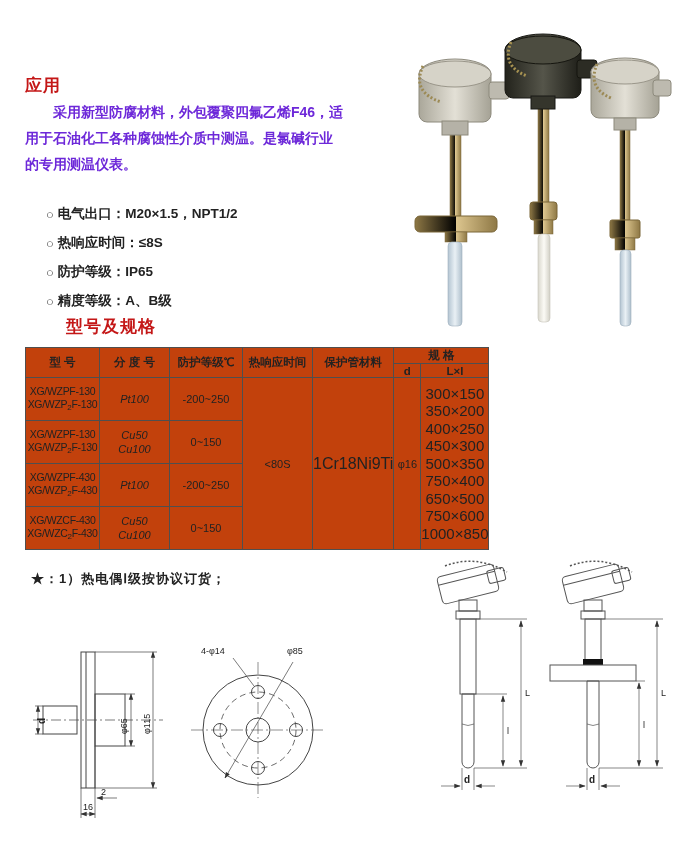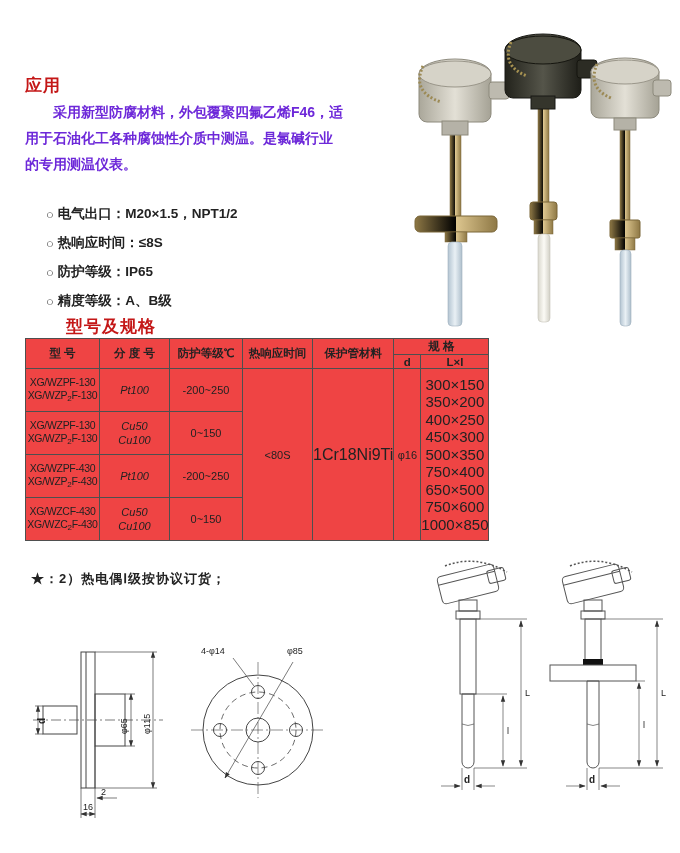--- a/index.html
+++ b/index.html
@@ -12,22 +12,22 @@
 
   .h-red{position:absolute;color:#c41717;font-weight:bold;font-size:17px;letter-spacing:1px;text-align:right;}
 
   .app-body{position:absolute;left:25px;top:99px;width:320px;font-size:14px;font-weight:bold;
             line-height:26px;text-indent:2em;color:#6d28d9;}
 
   .param{position:absolute;left:46px;font-size:13.5px;font-weight:bold;color:#222;
          display:flex;align-items:center;gap:4px;}
   .param .bullet{font-size:13px;font-weight:normal;color:#333;}
 
-  table.spec{position:absolute;left:25px;top:338px;border-collapse:collapse;table-layout:fixed;
-             background:#ef4444;font-size:11px;color:#222;}
+  table.spec{position:absolute;left:25px;top:347px;border-collapse:collapse;table-layout:fixed;
+             background:#c2410c;font-size:11px;color:#222;}
   table.spec th,table.spec td{border:1px solid #4f4f4f;text-align:center;vertical-align:middle;
              padding:0;overflow:hidden;}
   table.spec th{font-weight:bold;font-size:11.5px;}
   .hrow1 th{height:13px;}
   .hrow2 th{height:13px;font-weight:normal;}
   .drow td{height:42px;}
   .model{font-size:10.5px;line-height:13px;letter-spacing:-0.3px;}
   .subsc{font-size:8px;vertical-align:-2px;}
   .twoline div{line-height:14px;font-style:italic;}
   .specs-list div{line-height:17.5px;font-size:15px;}
@@ -213,21 +213,21 @@
       <ellipse cx="232" cy="50" rx="34" ry="12" fill="#d6d3c8" stroke="#9a968a"></ellipse>
       <rect x="260" y="58" width="18" height="16" rx="3" fill="#bdbaaf" stroke="#8d8a7d"></rect>
       <rect x="221" y="96" width="22" height="12" fill="#b5b2a7" stroke="#8d8a7d"></rect>
       <path d="M204 42 q-10 24 14 34" fill="none" stroke="#9c8a55" stroke-width="3" stroke-dasharray="2 2"></path>
       <rect x="217" y="198" width="30" height="18" rx="2" fill="url(#brass)" stroke="#7a6638"></rect>
       <rect x="222" y="216" width="20" height="12" fill="url(#brass)" stroke="#7a6638" stroke-width="0.5"></rect>
       <rect x="227" y="228" width="11" height="76" rx="4" fill="url(#blueSheath)" stroke="#9fb0bd" stroke-width="0.6"></rect>
     </g>
   </svg>
 
-  <div class="note" style="left:31px;top:570px;">★：2）热电偶Ⅰ级按协议订货；</div>
+  <div class="note" style="left:31px;top:570px;">★：1）热电偶Ⅰ级按协议订货；</div>
 
   <svg style="position:absolute;left:33px;top:638px;" width="312" height="192" viewBox="0 0 312 192">
     <defs>
       <marker id="arr" viewBox="0 0 10 10" refX="9" refY="5" markerWidth="9" markerHeight="9" orient="auto-start-reverse">
         <path d="M0 1.5 L10 5 L0 8.5 z" fill="#333"></path>
       </marker>
     </defs>
     <g stroke="#444" stroke-width="1" fill="none">
 
       <line x1="0" y1="82" x2="130" y2="82" stroke-dasharray="10 3 2 3" stroke-width="0.7"></line>

